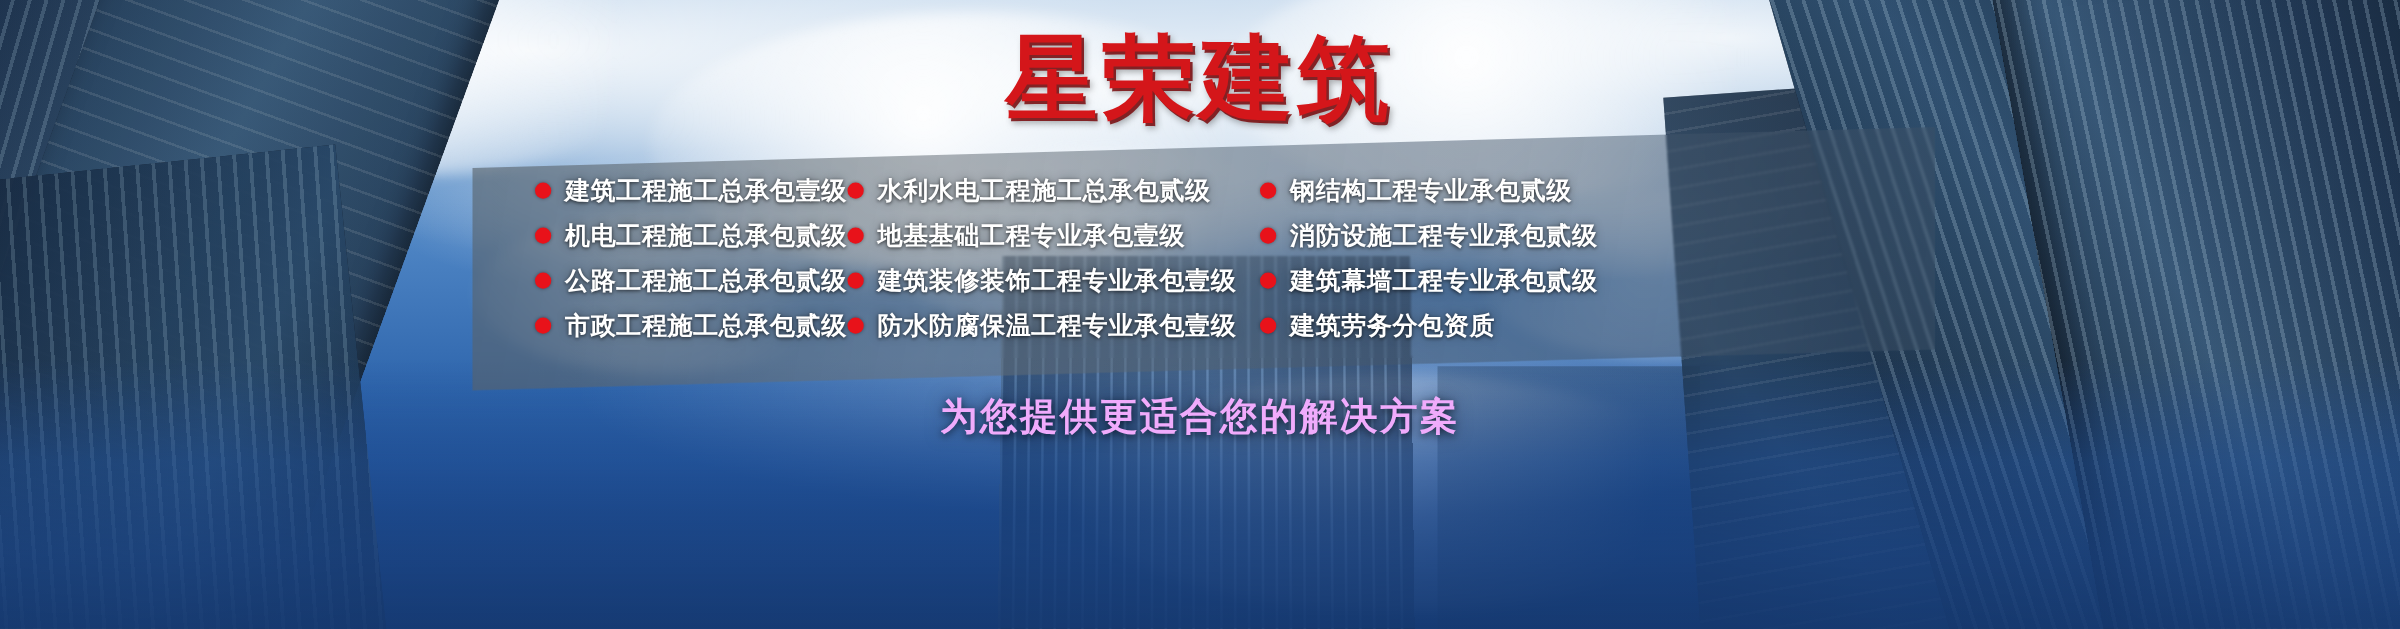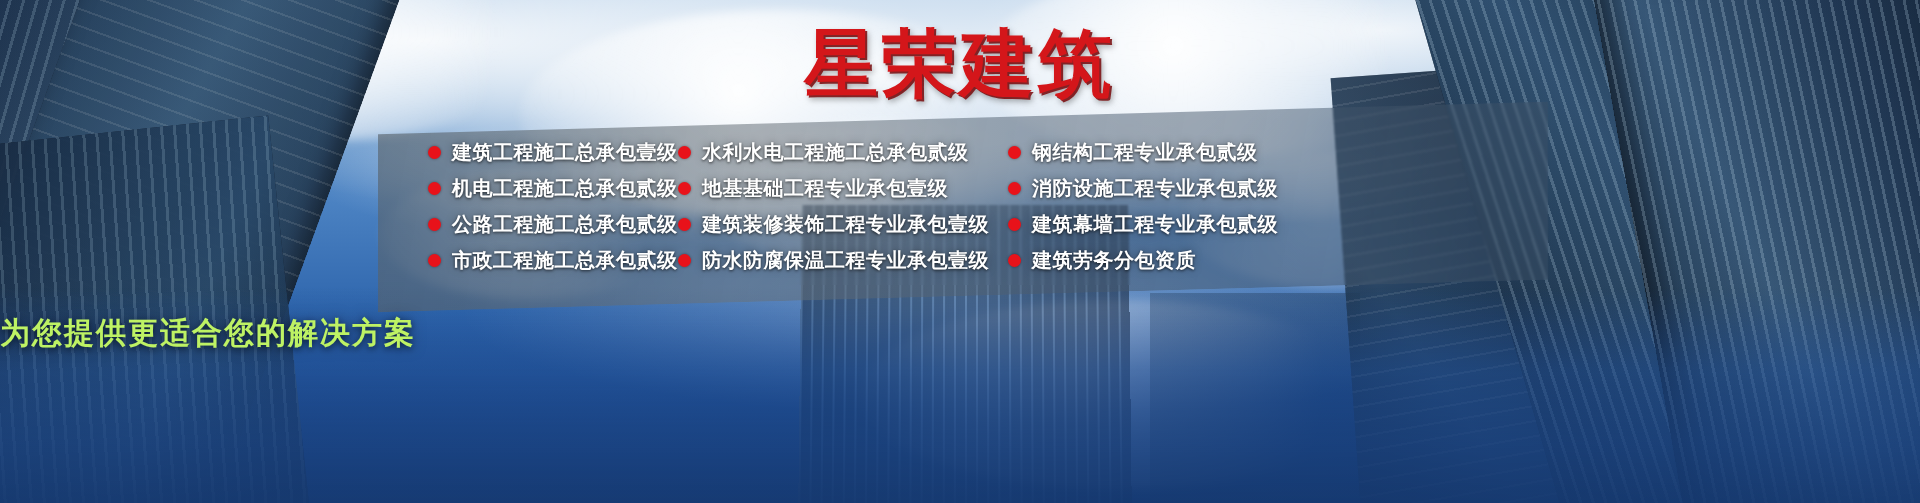--- a/index.html
+++ b/index.html
@@ -235,24 +235,25 @@
     font-weight:bold;
     color:#ffffff;
     letter-spacing:.5px;
     text-shadow:0 1px 3px rgba(0,0,0,.65), 0 0 8px rgba(0,0,0,.35);
   }
 
   
   .tagline{
     position:absolute;
     left:0; right:0; top:313px;
+    text-align:center;
     font-family:"DejaVu Sans","Liberation Sans",sans-serif;
     font-size:30px;
     font-weight:bold;
-    color:#bef264;
+    color:#f0abfc;
     letter-spacing:2px;
     text-shadow:0 2px 6px rgba(0,0,0,.55), 0 0 14px rgba(10,30,60,.5);
     z-index:6;
     white-space:nowrap;
   }
 </style>
 </head>
 <body>
 
 <div class="banner">

